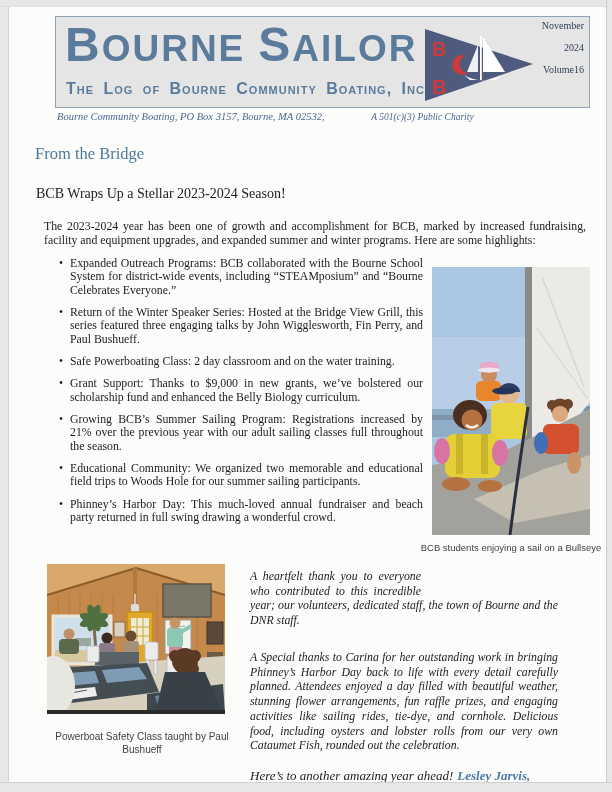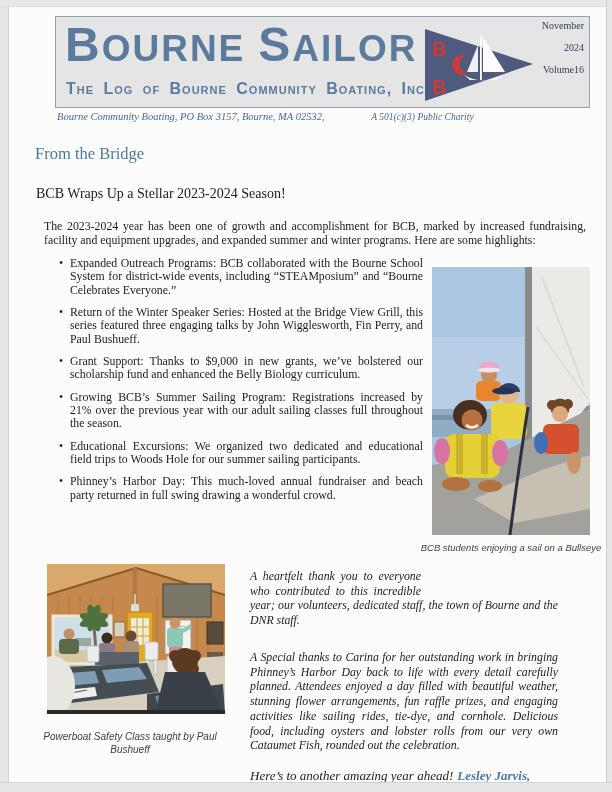--- a/index.html
+++ b/index.html
@@ -67,24 +67,24 @@
     text-align:justify;line-height:1.13;
   }
   .highlights li::before{content:"\2022";position:absolute;left:2px;top:0;}
 
   .photo{position:absolute;overflow:hidden;}
   .photo svg{display:block;}
   .photo-sail{left:432px;top:267px;width:158px;height:268px;}
   .photo-class{left:47px;top:564px;width:178px;height:150px;}
   .caption{
     position:absolute;text-align:center;font-family:"Liberation Sans",sans-serif;
-    font-style:italic;color:#3f3f3f;line-height:1.3;
+    color:#3f3f3f;line-height:1.3;
   }
   .caption-sail{left:420px;top:542px;width:182px;font-size:9.5px;}
-  .caption-class{left:32px;top:730px;width:196px;font-size:10px;}
+  .caption-class{left:44px;top:730px;width:196px;font-size:10px;}
 
   .bottom-text{position:absolute;left:237px;top:556px;width:334px;font-size:11.8px;}
   .bottom-text .wrap-spacer{float:right;width:150px;height:32px;}
   .bottom-text p{margin:13px;line-height:1.25;text-align:justify;font-style:italic;}
   .bottom-text p.special{margin-top:22px;}
   .bottom-text p.closing{margin-top:15px;font-size:13px;text-align:left;}
   .closing .sig{font-weight:bold;color:#4a7aa5;margin-left:4px;}
 </style>
 </head>
 <body>
@@ -124,23 +124,24 @@
   <span class="charity">A 501(c)(3) Public Charity</span>
 </div>
 
 <h2 class="section-title">From the Bridge</h2>
 <p class="headline">BCB Wraps Up a Stellar 2023-2024 Season!</p>
 <p class="intro">The 2023-2024 year has been one of growth and accomplishment for BCB, marked by increased fundraising, facility and equipment upgrades, and expanded summer and winter programs. Here are some highlights:</p>
 
 <ul class="highlights">
   <li>Expanded Outreach Programs: BCB collaborated with the Bourne School System for district-wide events, including “STEAMposium” and “Bourne Celebrates Everyone.”</li>
   <li>Return of the Winter Speaker Series: Hosted at the Bridge View Grill, this series featured three engaging talks by John Wigglesworth, Fin Perry, and Paul Bushueff.</li>
+  <li>Safe Powerboating Class:  2 day classroom and on the water training.</li>
   <li>Grant Support: Thanks to $9,000 in new grants, we’ve bolstered our scholarship fund and enhanced the Belly Biology curriculum.</li>
   <li>Growing BCB’s Summer Sailing Program: Registrations increased by 21% over the previous year with our adult sailing classes full throughout the season.</li>
-  <li>Educational Excursions: We organized two dedicated and educational field trips to Woods Hole for our summer sailing participants.</li>
+  <li>Educational Community: We organized two memorable and educational field trips to Woods Hole for our summer sailing participants.</li>
   <li>Phinney’s Harbor Day: This much-loved annual fundraiser and beach party returned in full swing drawing a wonderful crowd.</li>
 </ul>
 
 <div class="photo photo-sail">
   <svg viewBox="0 0 158 268" width="158" height="268" xmlns="http://www.w3.org/2000/svg">
     <rect x="0" y="0" width="158" height="268" fill="#aac6e3"></rect>
     <rect x="0" y="70" width="158" height="80" fill="#c3d6ea" opacity="0.55"></rect>
     <rect x="0" y="142" width="158" height="28" fill="#8fadc6"></rect>
     <rect x="0" y="148" width="26" height="5" fill="#7d94a8"></rect>
     <rect x="136" y="139" width="22" height="5" fill="#7d94a8"></rect>

